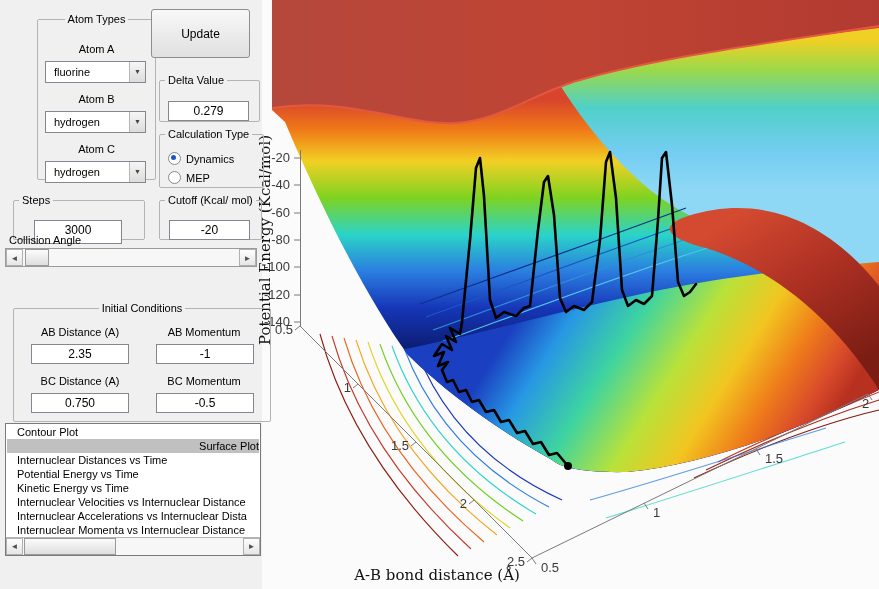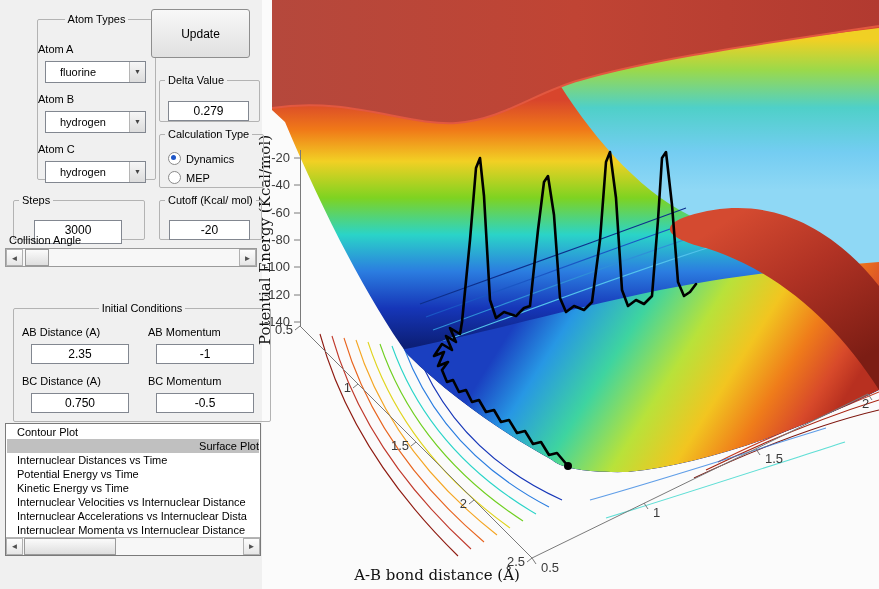--- a/index.html
+++ b/index.html
@@ -4,25 +4,25 @@
 <style>
   html,body{margin:0;padding:0;background:#f0f0f0;font-family:"Liberation Sans",sans-serif;}
   #app{position:relative;width:879px;height:589px;background:#f0f0f0;overflow:hidden;}
 
   
   fieldset{position:absolute;border:1px solid #b3b3b3;border-radius:2px;margin:8px;padding:0;background:transparent;}
   legend{font-size:11px;color:#000;padding:0 3px;line-height:11px;}
   .leg-left legend{margin-left:5px;}
   .leg-center legend{margin:0 auto;}
 
-  .lbl{position:absolute;font-size:11px;color:#000;white-space:nowrap;}
+  .lbl{position:absolute;font-size:11px;color:#000;text-align:center;white-space:nowrap;}
   .field{position:absolute;background:#fff;border:1px solid #828790;font-size:12px;color:#000;
          text-align:center;line-height:19px;box-sizing:border-box;}
   .combo{position:absolute;height:22px;background:#fff;border:1px solid #828790;font-size:11px;
-         line-height:20px;padding-left:14px;box-sizing:border-box;}
+         line-height:20px;padding-left:8px;box-sizing:border-box;}
   .combo .arrow{position:absolute;right:0;top:0;width:16px;height:100%;
          background:linear-gradient(#f6f6f6,#dcdcdc);border-left:1px solid #b5b5b5;
          text-align:center;font-size:7px;line-height:20px;color:#444;box-sizing:border-box;padding-left:0;}
   .btn{position:absolute;background:linear-gradient(#f8f8f8,#e0e0e0);border:1px solid #8e8e8e;
        border-radius:3px;font-size:12px;color:#000;text-align:center;cursor:default;}
   .btn .btn-label{position:absolute;width:100%;top:50%;margin-top:-7px;}
 
   
   .radio-row{position:absolute;height:14px;font-size:11px;line-height:13px;white-space:nowrap;}
   .radio{display:inline-block;width:11px;height:11px;border:1px solid #8a8a8a;border-radius:50%;

